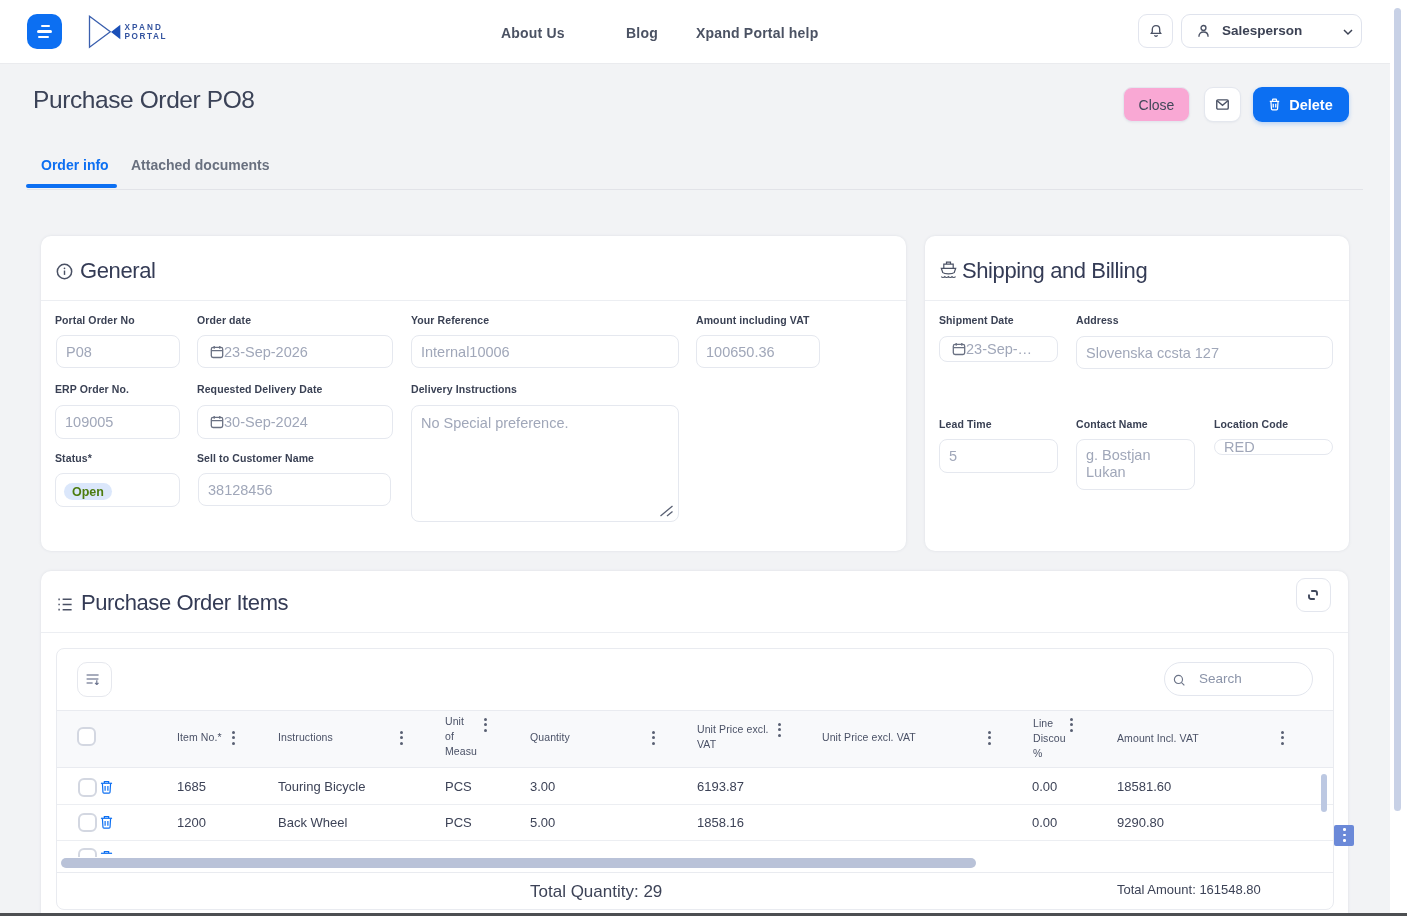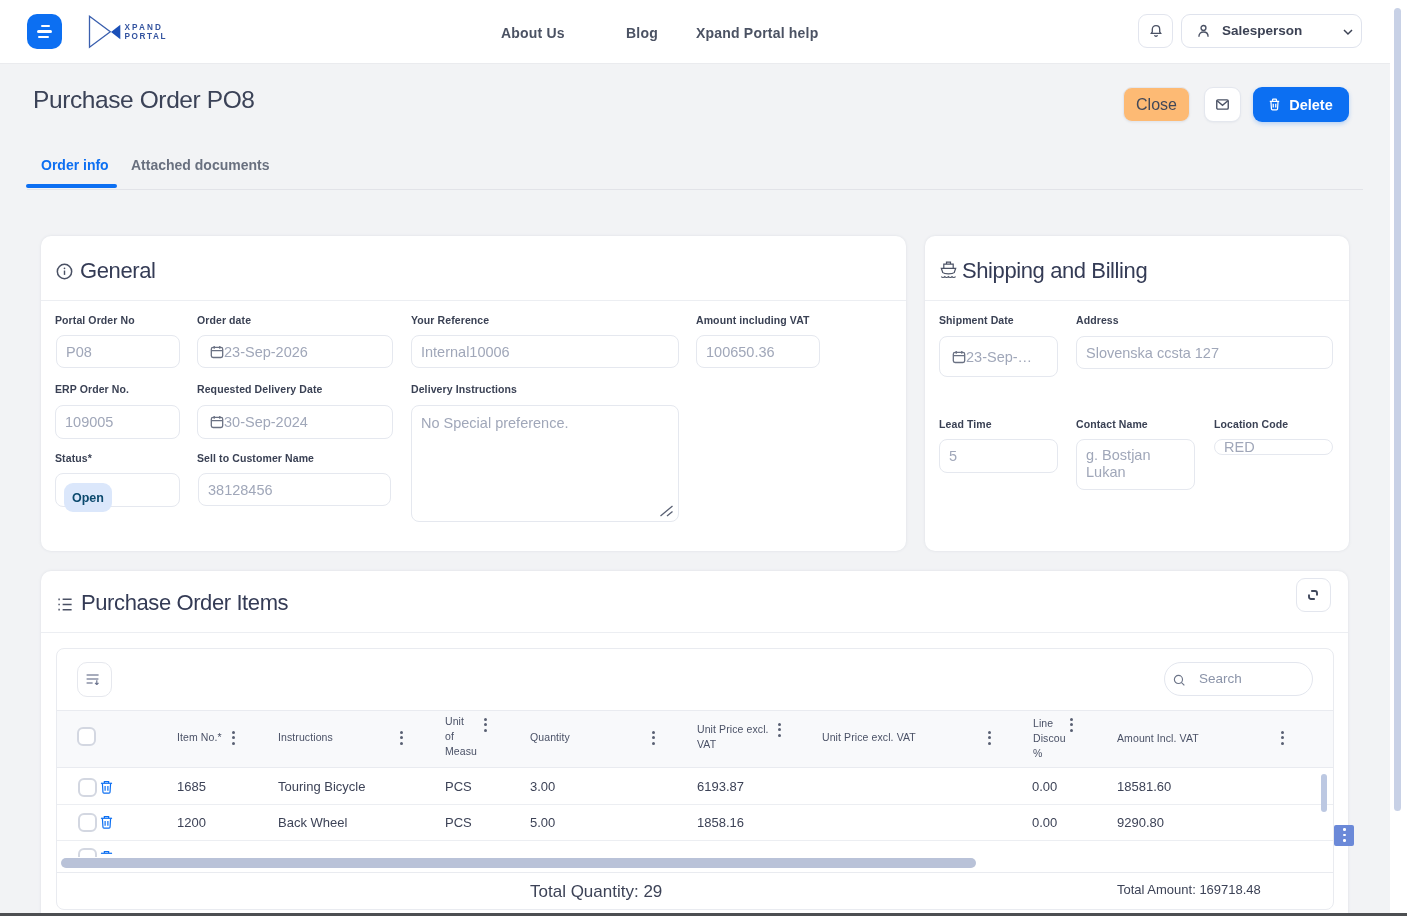--- a/index.html
+++ b/index.html
@@ -11,21 +11,21 @@
 #topbar { position:absolute; left:0; top:0; width:1390px; height:64px; background:#fff; border-bottom:1px solid #eaebee; }
 #menubtn { position:absolute; left:27px; top:14px; width:35px; height:35px; background:#0c6ff2; border-radius:10px; }
 #menubtn i { position:absolute; background:#fff; height:2.6px; border-radius:2px; }
 .nav { position:absolute; top:25px; font-size:14px; font-weight:600; color:#4b5263; letter-spacing:.2px; }
 #bellbtn { position:absolute; left:1138px; top:14px; width:35px; height:34px; border:1px solid #e2e5ee; border-radius:9px; background:#fff; }
 #salesbtn { position:absolute; left:1181px; top:14px; width:181px; height:34px; border:1px solid #dfe3ed; border-radius:9px; background:#fff; }
 
 #contentbg { position:absolute; left:0; top:64px; width:1390px; height:852px; background:#f2f3f5; }
 #pagetitle { position:absolute; left:33px; top:86px; font-size:24.5px; font-weight:500; color:#3b4257; letter-spacing:-.4px; }
 .btn { position:absolute; border-radius:9px; font-size:15.5px; display:flex; align-items:center; justify-content:center; }
-#btnclose { left:1123px; top:87px; width:67px; height:35px; background:#fdba74; border:1px solid #e4e7ee; color:#414859; font-size:16px; box-shadow:0 1px 2px rgba(120,130,150,.08); }
+#btnclose { left:1123px; top:87px; width:67px; height:35px; background:#f9a8d4; border:1px solid #e4e7ee; color:#414859; font-size:14px; box-shadow:0 1px 2px rgba(120,130,150,.08); }
 #btnmail { left:1204px; top:87px; width:37px; height:35px; background:#fff; border:1px solid #e4e7ee; box-shadow:0 1px 2px rgba(120,130,150,.08); }
 #btndelete { left:1253px; top:87px; width:96px; height:35px; background:#0c6ff2; color:#fff; font-weight:600; font-size:14.5px; box-shadow:0 2px 4px rgba(12,111,242,.25); }
 .tab { position:absolute; top:157px; font-size:14px; font-weight:700; }
 #tabline { position:absolute; left:26px; top:184px; width:91px; height:4px; background:#0c6ff2; border-radius:2px; }
 #tabdivider { position:absolute; left:27px; top:189px; width:1336px; height:1px; background:#e2e3e8; }
 
 .card { position:absolute; background:#fff; border-radius:10px; box-shadow:0 0 3px rgba(130,140,160,.18); }
 .cardtitle { position:absolute; font-size:22px; font-weight:500; color:#343b55; letter-spacing:-.4px; }
 .carddiv { position:absolute; height:1px; background:#eceef2; }
 .lbl { position:absolute; font-size:10.5px; font-weight:700; color:#3a4154; letter-spacing:.1px; white-space:nowrap; }
@@ -133,36 +133,36 @@
       <span>30-Sep-2024</span>
     </div>
   <span class="lbl" style="left:411px; top:383px;">Delivery Instructions</span>
   <div class="inp" style="left:411px; top:405px; width:268px; height:117px; align-items:flex-start; padding-top:9px;">No Special preference.</div>
   <svg class="abs" style="left:659px; top:504px;" width="15" height="13" viewBox="0 0 15 13" stroke="#596073" stroke-width="1.3">
       <path d="M1.5 12 L13.5 2 M8 12 L13.5 7.5"></path>
     </svg>
 
   <span class="lbl" style="left:55px; top:452px;">Status*</span>
   <div class="inp" style="left:55px; top:473px; width:125px; height:34px;"></div>
-  <div class="abs" style="left:64px; top:483px; height:29px; padding:8px 8px; background:#dbe7fb; border-radius:9px; display:flex; align-items:center; font-size:12.5px; font-weight:700; color:#0c4a6e;">Open</div>
+  <div class="abs" style="left:64px; top:483px; height:17px; padding:8px 8px; background:#dbe7fb; border-radius:9px; display:flex; align-items:center; font-size:12.5px; font-weight:700; color:#4d7c0f;">Open</div>
   <span class="lbl" style="left:197px; top:452px;">Sell to Customer Name</span>
   <div class="inp" style="left:198px; top:473px; width:193px; height:33px;">38128456</div>
 
   <div class="card" style="left:925px; top:236px; width:424px; height:315px;"></div>
   <svg class="abs" style="left:940px; top:261px;" width="17" height="19" viewBox="0 0 17 19" fill="none" stroke="#4a5164" stroke-width="1.2">
     <path d="M6.5 3 L6.5 1.2 L10.5 1.2 L10.5 3"></path>
     <path d="M3.8 7 L3.8 3.2 L13.2 3.2 L13.2 7"></path>
     <path d="M1.3 7.3 L15.7 7.3 L14.2 11.6 C12.3 13.3 4.7 13.3 2.8 11.6 Z"></path>
     <path d="M1.2 15.6 c1.2 1.2 2.4 1.2 3.6 0 c1.2 1.2 2.4 1.2 3.6 0 c1.2 1.2 2.4 1.2 3.6 0 c1.2 1.2 2.4 1.2 3.6 0"></path>
   </svg>
   <div class="cardtitle" style="left:962px; top:258px;">Shipping and Billing</div>
   <div class="carddiv" style="left:925px; top:300px; width:424px;"></div>
 
   <span class="lbl" style="left:939px; top:314px;">Shipment Date</span>
-  <div class="inp cal" style="left:939px; top:336px; width:119px; height:41px;">
+  <div class="inp cal" style="left:939px; top:336px; width:119px; height:26px;">
       <svg width="14" height="14" viewBox="0 0 16 16" fill="none" stroke="#6a7183" stroke-width="1.5">
         <rect x="1.5" y="2.8" width="13" height="11.5" rx="2"></rect>
         <path d="M4.8 1.2 L4.8 4.4 M11.2 1.2 L11.2 4.4 M1.8 6.5 L14.2 6.5"></path>
       </svg>
       <span>23-Sep-…</span>
     </div>
   <span class="lbl" style="left:1076px; top:314px;">Address</span>
   <div class="inp" style="left:1076px; top:336px; width:257px; height:33px;">Slovenska ccsta 127</div>
   <span class="lbl" style="left:939px; top:418px;">Lead Time</span>
   <div class="inp" style="left:939px; top:439px; width:119px; height:34px;">5</div>
@@ -287,21 +287,21 @@
     <path d="M1 3.5 L13 3.5"></path>
       <path d="M4.7 3.2 L4.7 1.6 L9.3 1.6 L9.3 3.2"></path>
   </svg>
 
   <div class="abs" style="left:57px; top:857px; width:1276px; height:14px; background:#fff;"></div>
 
   <div class="abs" style="left:61px; top:858px; width:915px; height:10px; background:#b9c2d8; border-radius:5px;"></div>
 
   <div class="abs" style="left:57px; top:872px; width:1276px; height:1px; background:#e9ebf0;"></div>
   <span class="cell" style="left:530px; top:882px; font-size:17px;">Total Quantity: 29</span>
-  <span class="cell" style="left:1117px; top:882px; font-size:13px;">Total Amount: 169718.48</span>
+  <span class="cell" style="left:1117px; top:882px; font-size:13px;">Total Amount: 161548.80</span>
 
   <div class="abs" style="left:1321px; top:774px; width:6px; height:38px; background:#bcc8e2; border-radius:3px;"></div>
 
   <div class="abs" style="left:1334px; top:825px; width:20px; height:21px; background:#6b89d8; border-radius:2px;"></div>
   <div class="dotsw" style="left:1343px; top:828px;">
       <b></b>
       <b></b>
       <b></b>
     </div>
 

